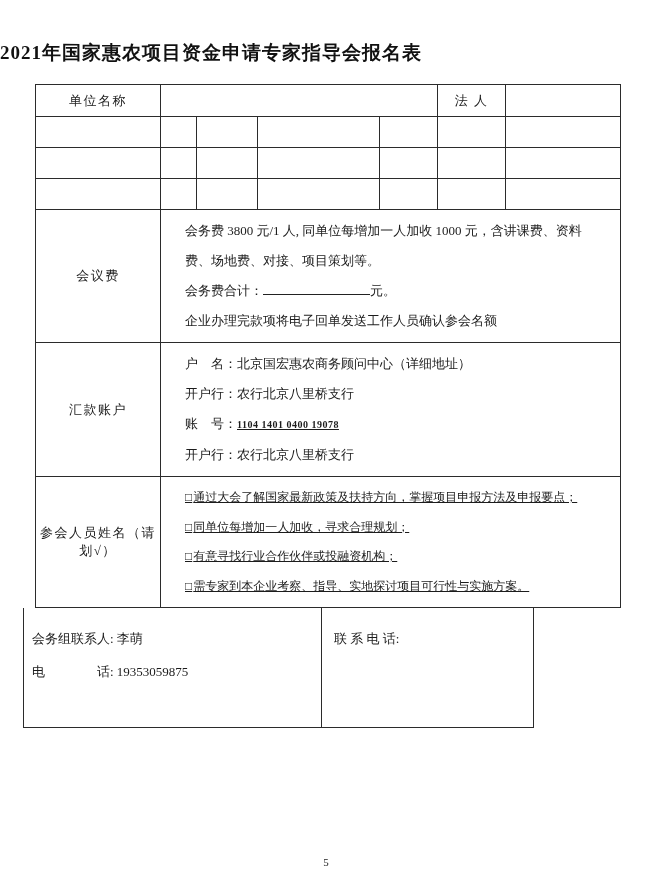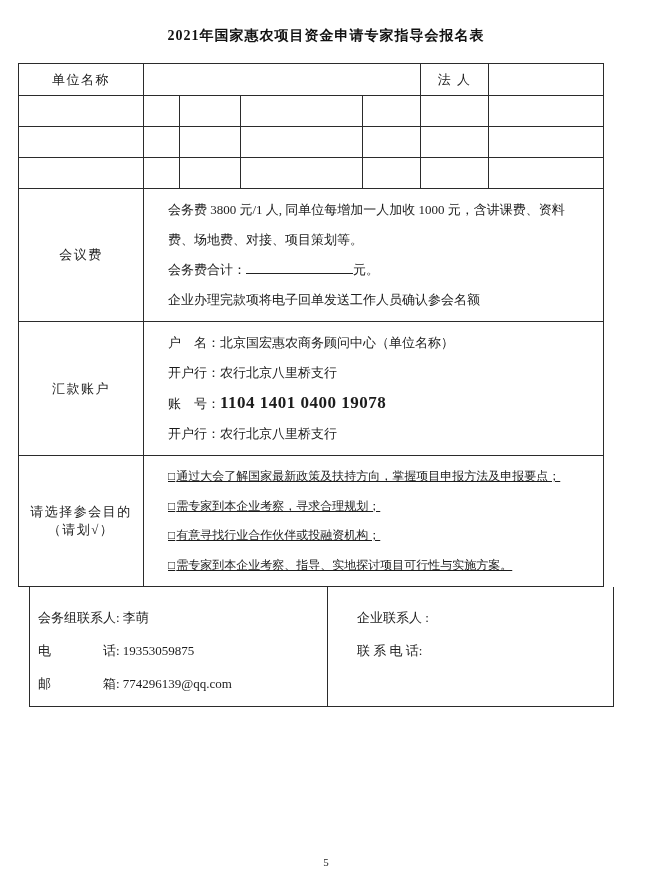--- a/index.html
+++ b/index.html
@@ -6,33 +6,32 @@
   html, body { background: #ffffff; }
   body {
     width: 652px; height: 894px;
     font-family: "Liberation Serif", "DejaVu Serif", serif;
     color: #1c1c1c;
     position: relative;
   }
   .page { position: relative; width: 652px; height: 894px; }
 
   .title {
-    padding-top: 27px;
-    text-align: center;
-    font-size: 14px;
+    padding-top: 40px;
+    font-size: 19px;
     font-weight: bold;
     letter-spacing: 1px;
     color: #111;
   }
 
   table.form-table {
     border-collapse: collapse;
     table-layout: fixed;
     width: 585px;
-    margin: 18px 0 0 18px;
+    margin: 18px 0 0 35px;
   }
   table.form-table td {
     border: 1px solid #2b2b2b;
     font-size: 13px;
     vertical-align: middle;
     overflow: hidden;
   }
   .lbl { text-align: center; letter-spacing: 1.5px; padding: 2px; }
   .val { padding: 2px 4px; }
 
@@ -48,30 +47,29 @@
   .content-cell { padding: 6px 24px; vertical-align: middle; }
   .content-cell .line { line-height: 30px; }
   .fee-par { line-height: 30px; }
   .fill-line {
     display: inline-block;
     width: 107px;
     border-bottom: 1px solid #222;
     height: 14px;
     vertical-align: baseline;
   }
-  .acct-num { font-weight: bold; font-size: 17px; letter-spacing: 0.5px; }
+  .acct-num { font-weight: bold; font-size: 10px; letter-spacing: 0.5px; text-decoration: underline; }
 
   .opt { line-height: 29.5px; white-space: nowrap; font-size: 12px; text-decoration: underline; }
   .opt .cb { margin-right: 1px; }
 
   .contacts {
-    width: 585px; margin-left: 29px; height: 120px;
+    width: 511px; margin-left: 23px; height: 120px;
     border: 1px solid #2b2b2b; border-top: none;
     display: flex;
-    gap: 17px;
   }
   .contacts .c-left {
     width: 298px; border-right: 1px solid #2b2b2b;
     padding: 14px 0 0 8px;
   }
   .contacts .c-right { flex: 1; padding: 14px 0 0 12px; }
   .contacts .line { line-height: 33px; font-size: 13px; }
 
   .page-number {
     position: absolute;
@@ -145,56 +143,54 @@
         <div class="line">
           <span>会务费合计：</span><span class="fill-line"></span><span>元。</span>
         </div>
         <div class="line">企业办理完款项将电子回单发送工作人员确认参会名额</div>
       </td>
     </tr>
 
     <tr class="h130">
       <td class="lbl">汇款账户</td>
       <td class="content-cell" colspan="6">
-        <div class="line">户　名：北京国宏惠农商务顾问中心（单位名称）</div>
+        <div class="line">户　名：北京国宏惠农商务顾问中心（详细地址）</div>
         <div class="line">开户行：农行北京八里桥支行</div>
         <div class="line">
           <span>账　号：</span><span class="acct-num">1104 1401 0400 19078</span>
         </div>
         <div class="line">开户行：农行北京八里桥支行</div>
       </td>
     </tr>
 
     <tr class="h117">
-      <td class="lbl">请选择参会目的（请划√）</td>
+      <td class="lbl">参会人员姓名（请划√）</td>
       <td class="content-cell" colspan="6">
         <div class="opt">
           <span class="cb">□</span><span>通过大会了解国家最新政策及扶持方向，掌握项目申报方法及申报要点；</span>
         </div>
         <div class="opt">
-          <span class="cb">□</span><span>需专家到本企业考察，寻求合理规划；</span>
+          <span class="cb">□</span><span>同单位每增加一人加收，寻求合理规划；</span>
         </div>
         <div class="opt">
           <span class="cb">□</span><span>有意寻找行业合作伙伴或投融资机构；</span>
         </div>
         <div class="opt">
           <span class="cb">□</span><span>需专家到本企业考察、指导、实地探讨项目可行性与实施方案。</span>
         </div>
       </td>
     </tr>
   </tbody>
     </table>
 
   <div class="contacts">
     <div class="c-left">
       <div class="line">会务组联系人: 李萌</div>
       <div class="line">电　　　　话: 19353059875</div>
-      <div class="line">邮　　　　箱: 774296139@qq.com</div>
     </div>
     <div class="c-right">
-      <div class="line">企业联系人 :</div>
       <div class="line">联 系 电 话:</div>
     </div>
   </div>
 
   <div class="page-number">5</div>
 
 </div>
 
 </body></html>

